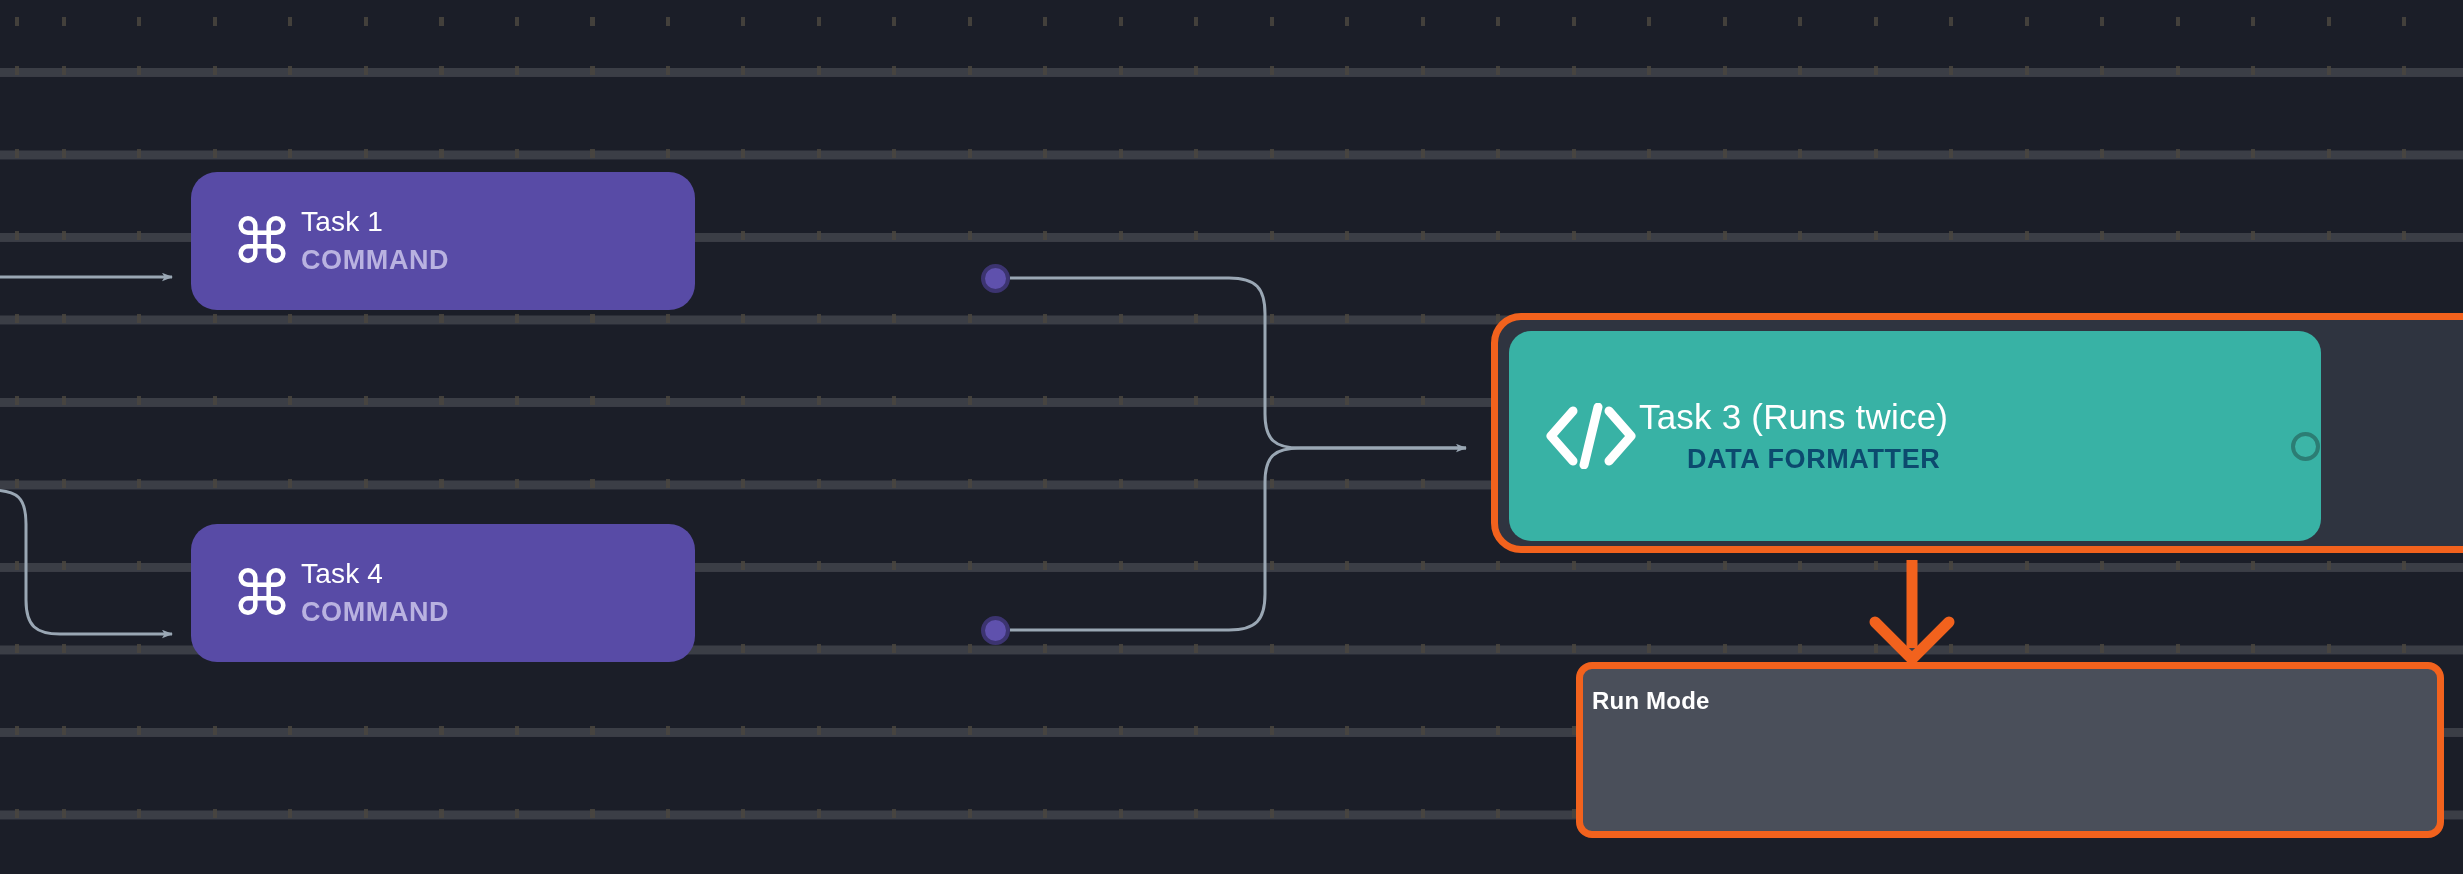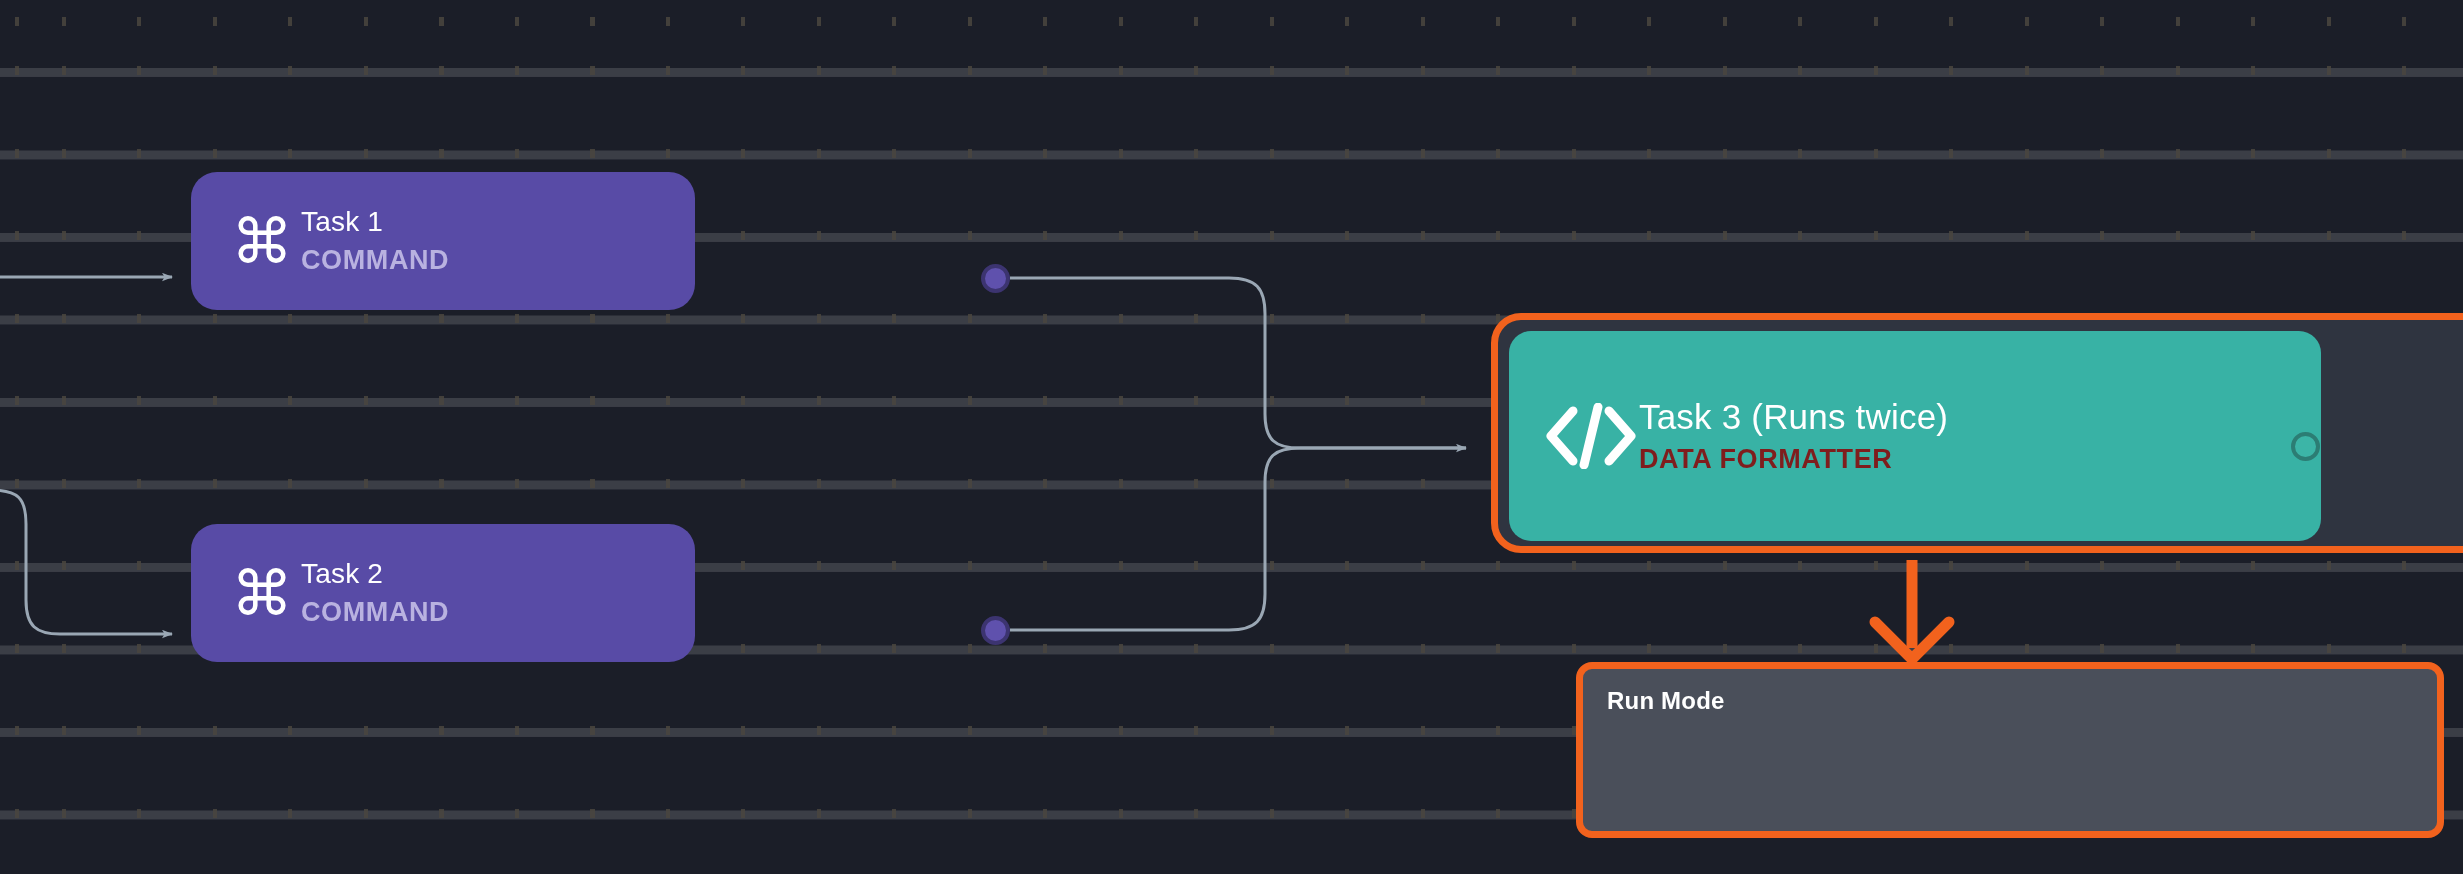--- a/index.html
+++ b/index.html
@@ -97,21 +97,21 @@
   
   .node-formatter {
     background: #38b2a5;
     width: 508px;
     height: 134px;
     padding-left: 34px;
     border-radius: 22px;
   }
   .node-formatter .node-icon { width: 96px; }
   .node-formatter .node-title { font-size: 35px; }
-  .node-formatter .node-subtitle { color: #7f1d1d; }
+  .node-formatter .node-subtitle { color: #0c4a6e; margin-left: 48px; }
 
   
   .selection-frame {
     position: absolute;
     border: 7px solid #f2621d;
     background: #2f3440;
     border-radius: 30px;
     box-sizing: border-box;
     padding: 0;
   }
@@ -133,21 +133,21 @@
     border: 4px solid #2c7d74;
   }
 
   
   .panel {
     position: absolute;
     background: #4a4f5a;
     border: 7px solid #f2621d;
     border-radius: 16px;
     box-sizing: border-box;
-    padding: 18px 24px 26px 24px;
+    padding: 18px 24px 26px 9px;
   }
   .panel-label {
     color: #ffffff;
     font-size: 24px;
     font-weight: bold;
     letter-spacing: .2px;
     margin-bottom: 12px;
   }
   .select-box {
     position: relative;
@@ -211,21 +211,21 @@
     <div class="node-text">
       <div class="node-title">Task 1</div>
       <div class="node-subtitle">COMMAND</div>
     </div>
   </div>
   <div class="port port-purple" style="left:981px; top:264px;"></div>
 
   <div class="node node-command" style="left:191px; top:524px;">
     <div class="node-icon">⌘</div>
     <div class="node-text">
-      <div class="node-title">Task 2</div>
+      <div class="node-title">Task 4</div>
       <div class="node-subtitle">COMMAND</div>
     </div>
   </div>
   <div class="port port-purple" style="left:981px; top:616px;"></div>
 
   <div class="selection-frame" style="left:1491px; top:313px; width:1004px; height:240px;">
     <div class="node node-formatter" style="left:11px; top:11px; width:812px; height:210px;">
       <div class="node-icon">
         <svg width="96" height="66" viewBox="0 0 96 66" fill="none" aria-hidden="true">
           <path d="M30 8 L8 33 L30 58" stroke="#ffffff" stroke-width="9" stroke-linecap="round" stroke-linejoin="round"></path>

